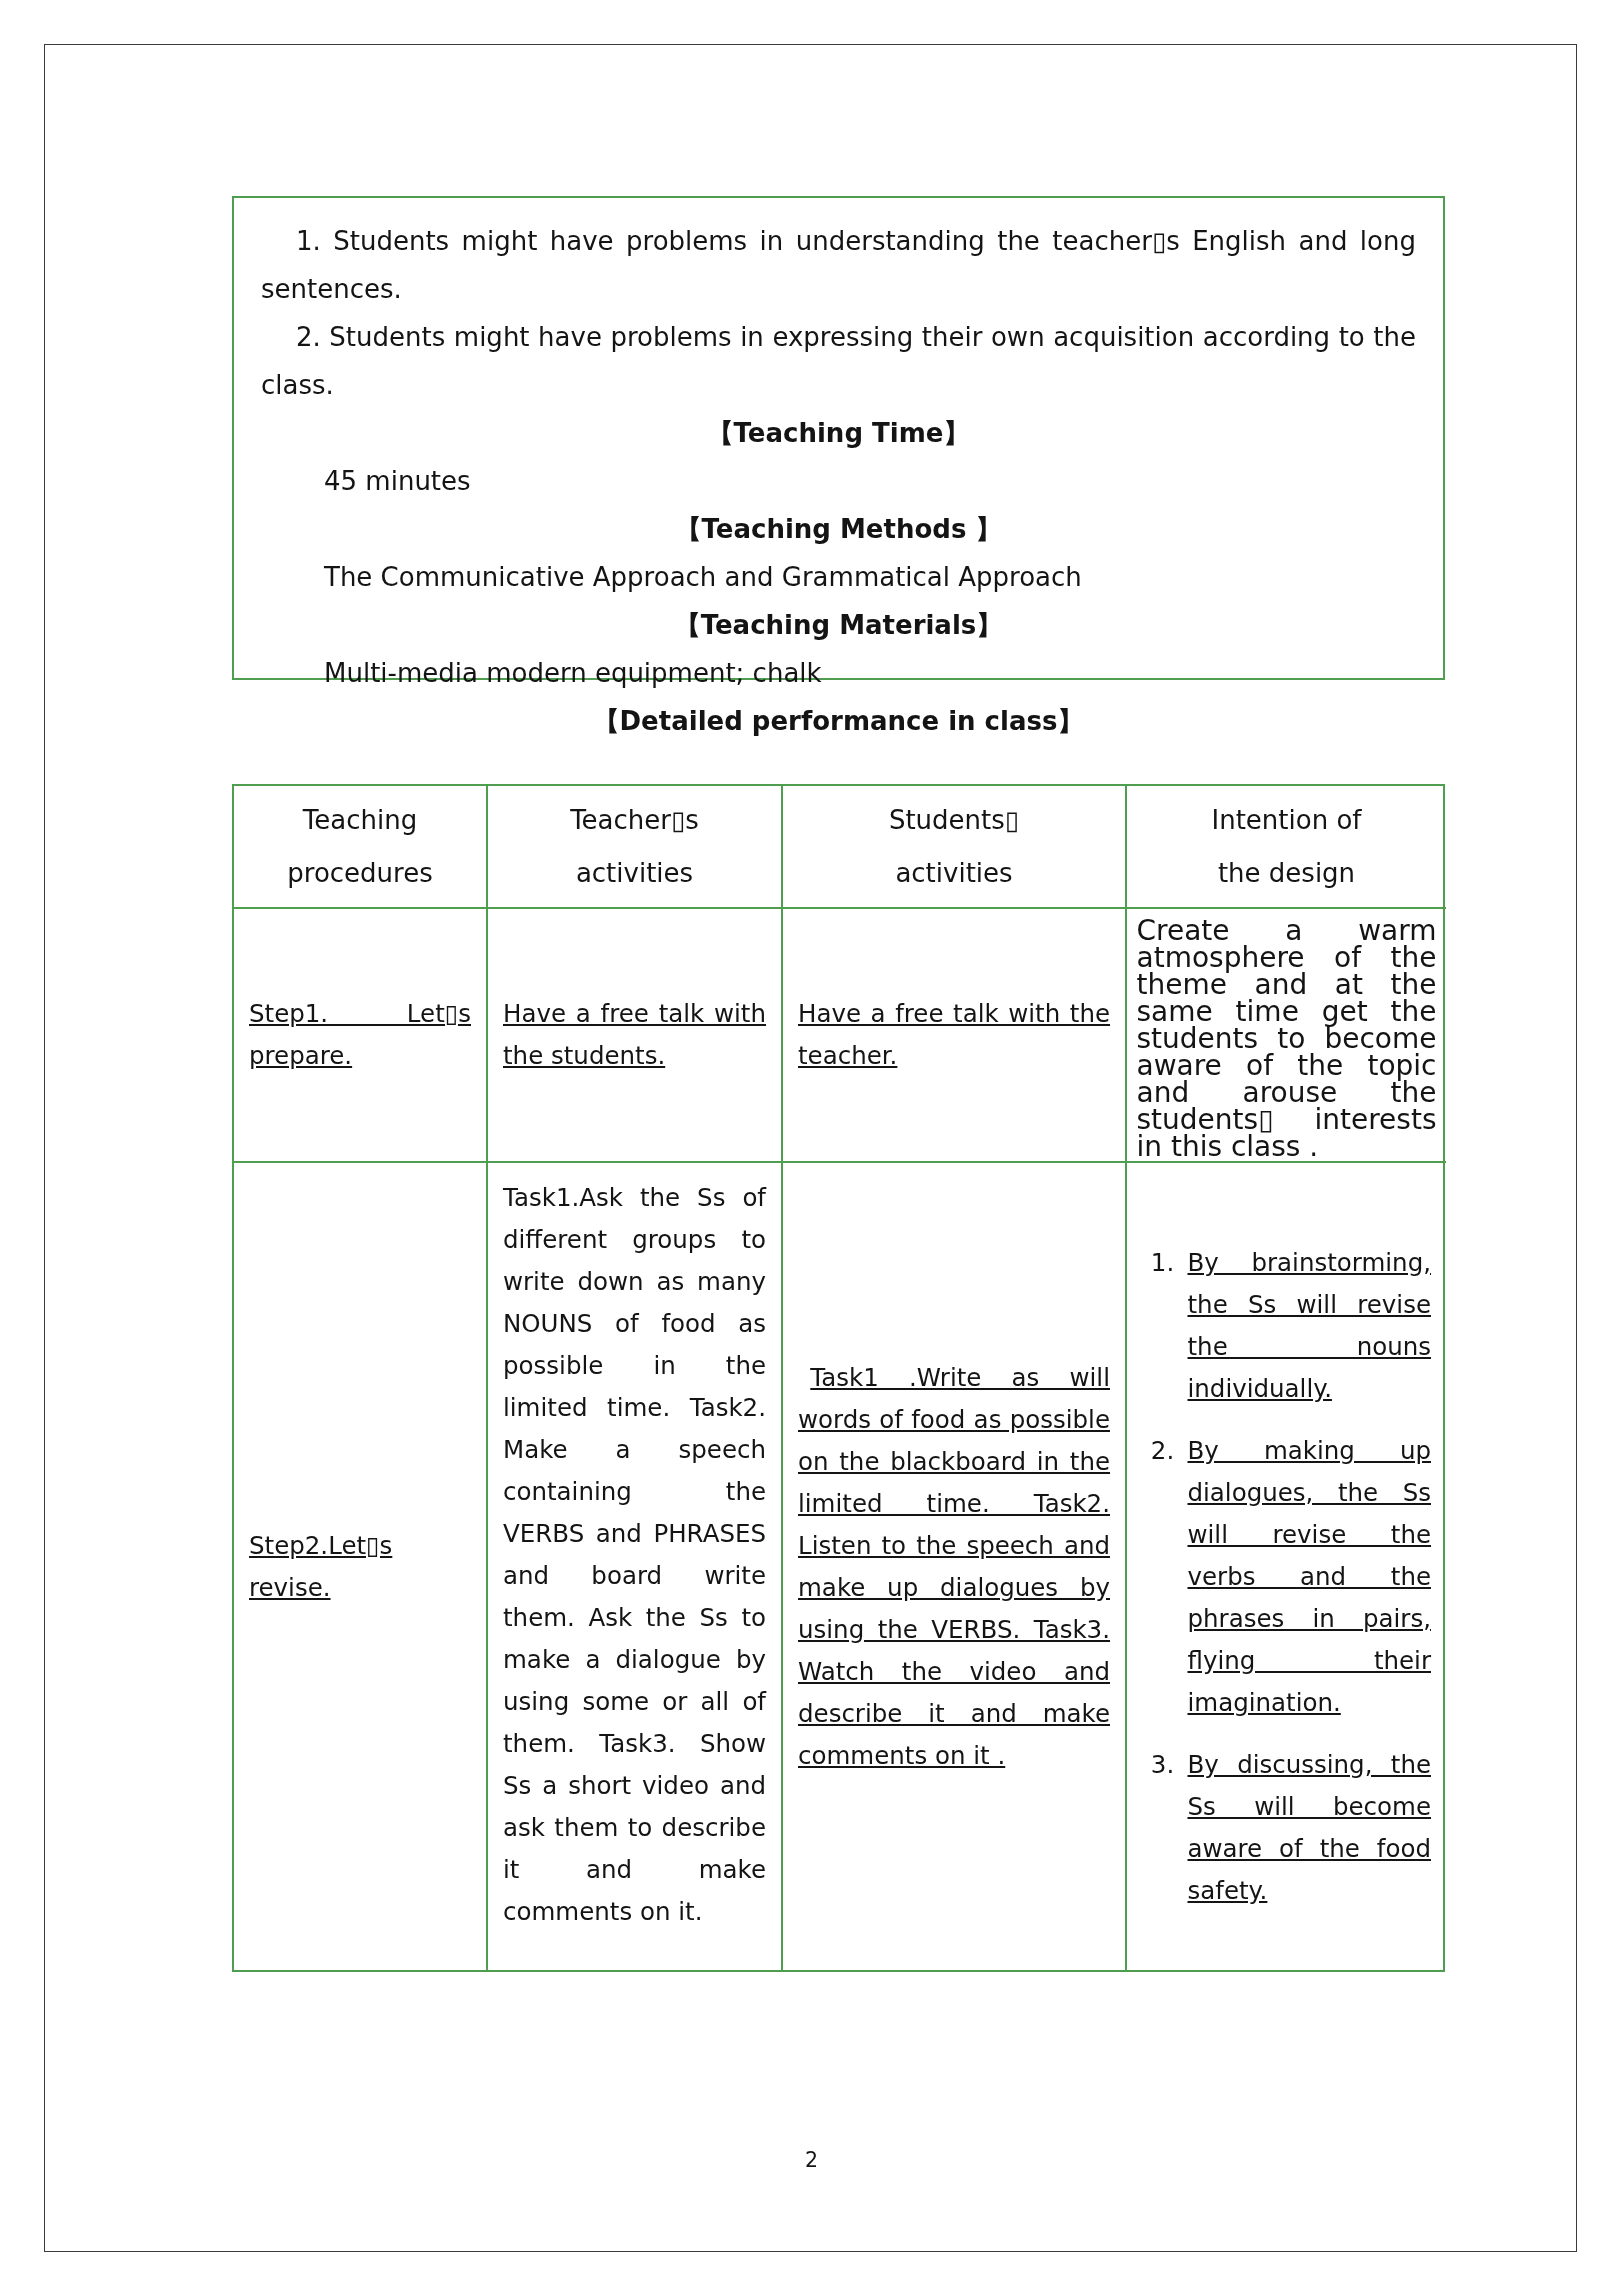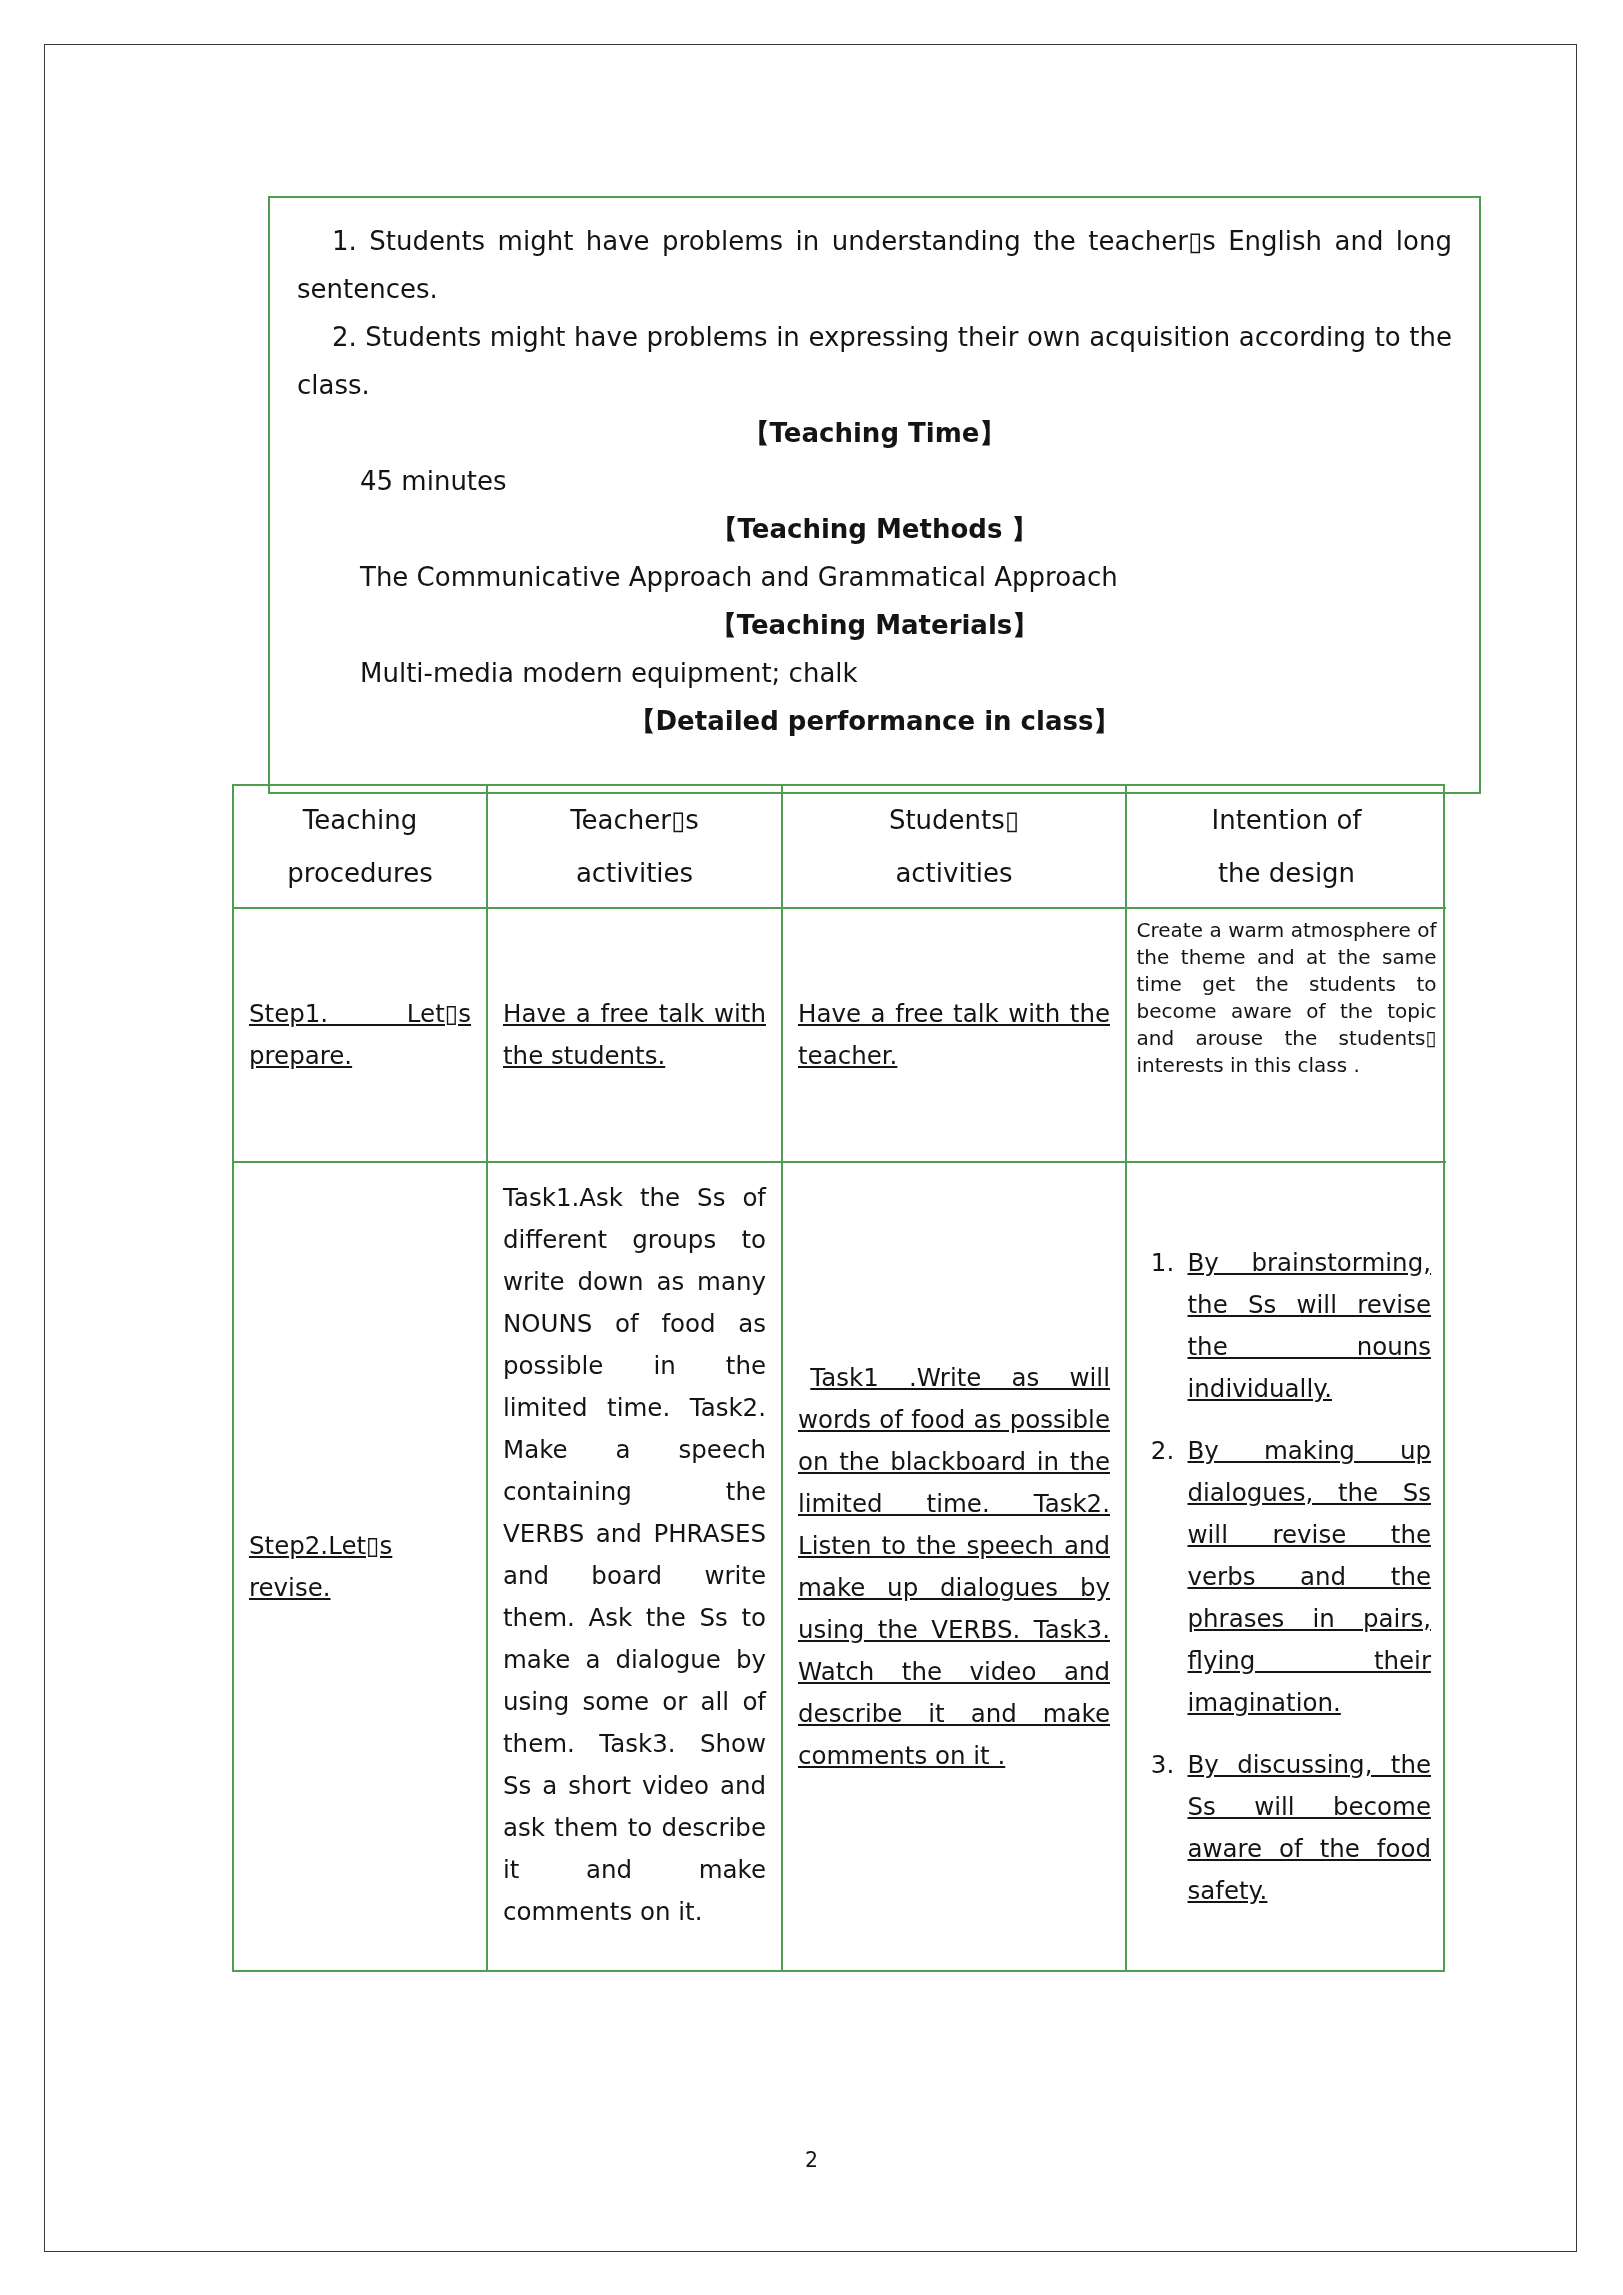--- a/index.html
+++ b/index.html
@@ -13,24 +13,24 @@
     width:1623px;height:2295px;position:relative;
     font-family:"DejaVu Sans","Liberation Sans",sans-serif;
     color:var(--text);
   }
   .outer-border{
     position:absolute;left:44px;top:44px;width:1533px;height:2208px;
     border:1.4px solid var(--page-border);
   }
   
   .top-box{
-    position:absolute;left:232px;top:196px;width:1213px;height:598px;
+    position:absolute;left:232px;top:196px;width:1213px;height:484px;
     border:2px solid var(--green);
     padding:19px 27px 13.6px 27px;
-    font-size:26px;line-height:48px;margin-left:36px;
+    font-size:26px;line-height:48px;
   }
   .para{text-align:justify;}
   .para.indent-num{text-indent:35px;}
   .para.heading{font-weight:bold;text-align:center;}
   .para.sub{padding-left:63px;text-align:left;}
   
   .lesson-table{
     position:absolute;left:232px;top:784px;width:1213px;
     display:grid;
     grid-template-columns:254px 295px 344px 319px;
@@ -48,21 +48,21 @@
     display:flex;flex-direction:column;justify-content:center;align-items:center;
     font-size:26px;line-height:53px;text-align:left;
   }
   .cell-body{
     font-size:24.5px;line-height:42px;
     padding:13.6px 15px;
   }
   .vcenter{display:flex;flex-direction:column;justify-content:center;text-decoration:underline;}
   .jtext{text-align:justify;}
   .small-text{
-    font-size:20px;line-height:27px;padding:8.2px 9.5px;text-align:justify;
+    font-size:28px;line-height:27px;padding:8.2px 9.5px;text-align:justify;
   }
   .first-indent{text-indent:12.3px;}
   .intent-list{
     list-style:decimal;padding-left:40px;text-align:justify;
   }
   .intent-list li{padding-left:5.5px;margin-top:20px;}
   .page-number{
     position:absolute;left:0;top:2148px;width:100%;
     text-align:center;font-size:20.5px;
   }

